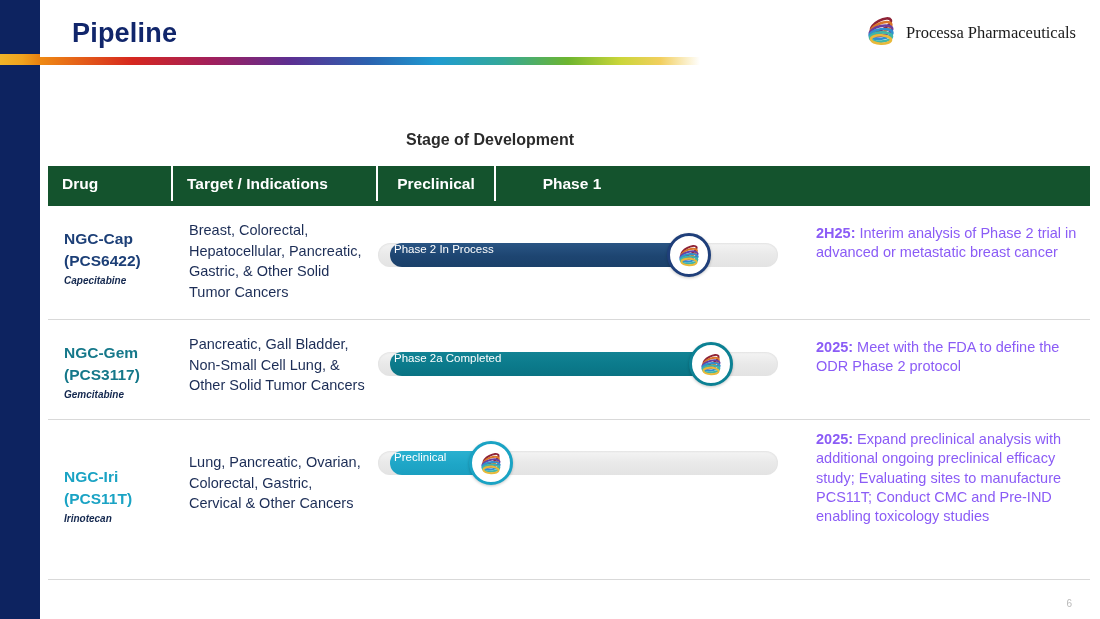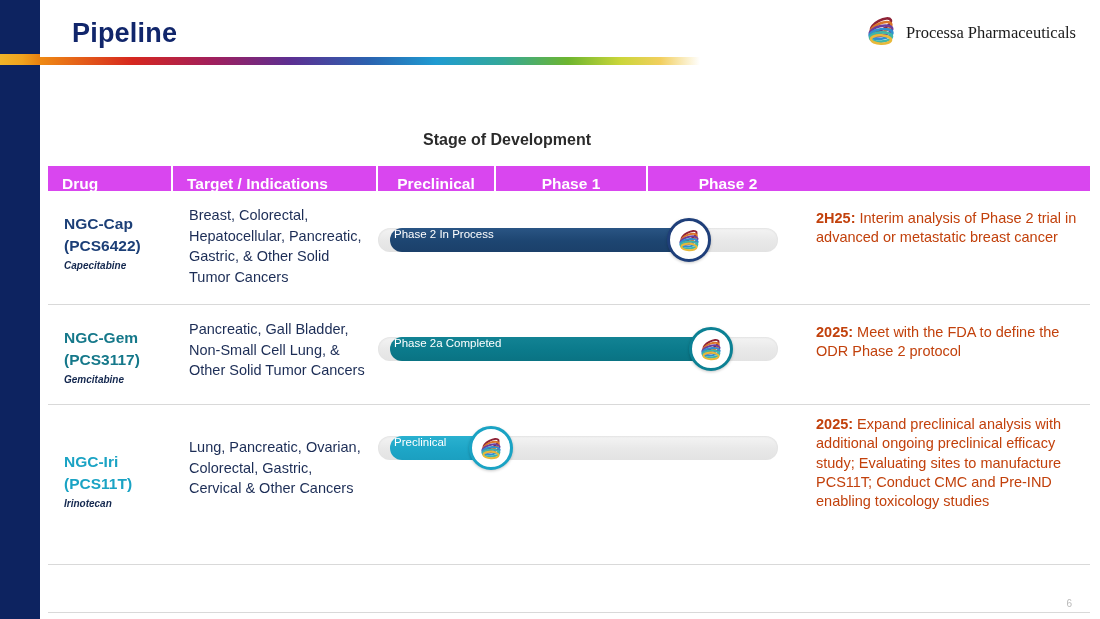--- a/index.html
+++ b/index.html
@@ -66,31 +66,30 @@
     font-size: 16.5px; color: #1a1a1a;
     white-space: nowrap;
   }
 
   
   #stage-title {
     position: absolute; left: 0; top: 131px;
     width: 904px; text-align: center;
     font-size: 16px; font-weight: bold; color: #2b2b2b;
     padding-left: 76px;
-    margin-left: 17px;
   }
 
   
   #table {
     position: absolute; left: 48px; top: 166px;
     width: 1042px;
   }
   #head-row {
-    display: flex; height: 25px;
-    background: #d946ef;
+    display: flex; height: 40px;
+    background: #14532d;
   }
   .hcell {
     color: #ffffff; font-size: 15.5px; font-weight: bold;
     display: flex; align-items: center;
     padding-left: 14px;
     border-right: 2px solid #ffffff;
     height: 35px;
   }
   .hcell:last-child { border-right: none; }
   .hcell.center { justify-content: center; padding-left: 0; }
@@ -123,21 +122,21 @@
     font-size: 10px; font-weight: bold; font-style: italic;
     color: #14284f; margin-top: 3px;
   }
   .cell-target {
     width: 205px; padding: 14px 10px 0 16px;
     font-size: 14.5px; color: #1c2d56; line-height: 1.42;
   }
   .cell-bars { width: 430px; position: relative; }
   .cell-mile {
     width: 282px; padding: 18px 8px 0 8px;
-    font-size: 14.5px; color: #c2410c; line-height: 1.33;
+    font-size: 14.5px; color: #8b5cf6; line-height: 1.33;
   }
   .cell-mile b { font-weight: bold; }
 
   
   .track {
     position: absolute;
     height: 24px; border-radius: 12px;
     background: linear-gradient(to bottom,#f4f4f4 0%,#e9e9e9 50%,#e3e3e3 100%);
     box-shadow: inset 0 1px 2px rgba(0,0,0,.07);
   }
@@ -202,21 +201,20 @@
 
   <div id="stage-title">Stage of Development</div>
 
   <div id="table">
 
     <div id="head-row">
       <div class="hcell c-drug">Drug</div>
       <div class="hcell c-target">Target / Indications</div>
       <div class="hcell c-pre center">Preclinical</div>
       <div class="hcell c-p1 center">Phase 1</div>
-      <div class="hcell c-p2 center">Phase 2</div>
     </div>
 
     <div class="row r1">
       <div class="cell cell-drug">
         <div class="drug-name" style="color: rgb(28, 63, 119);">
           <span>NGC-Cap</span><br>
           <span>(PCS6422)</span>
         </div>
         <div class="drug-generic">Capecitabine</div>
       </div>

